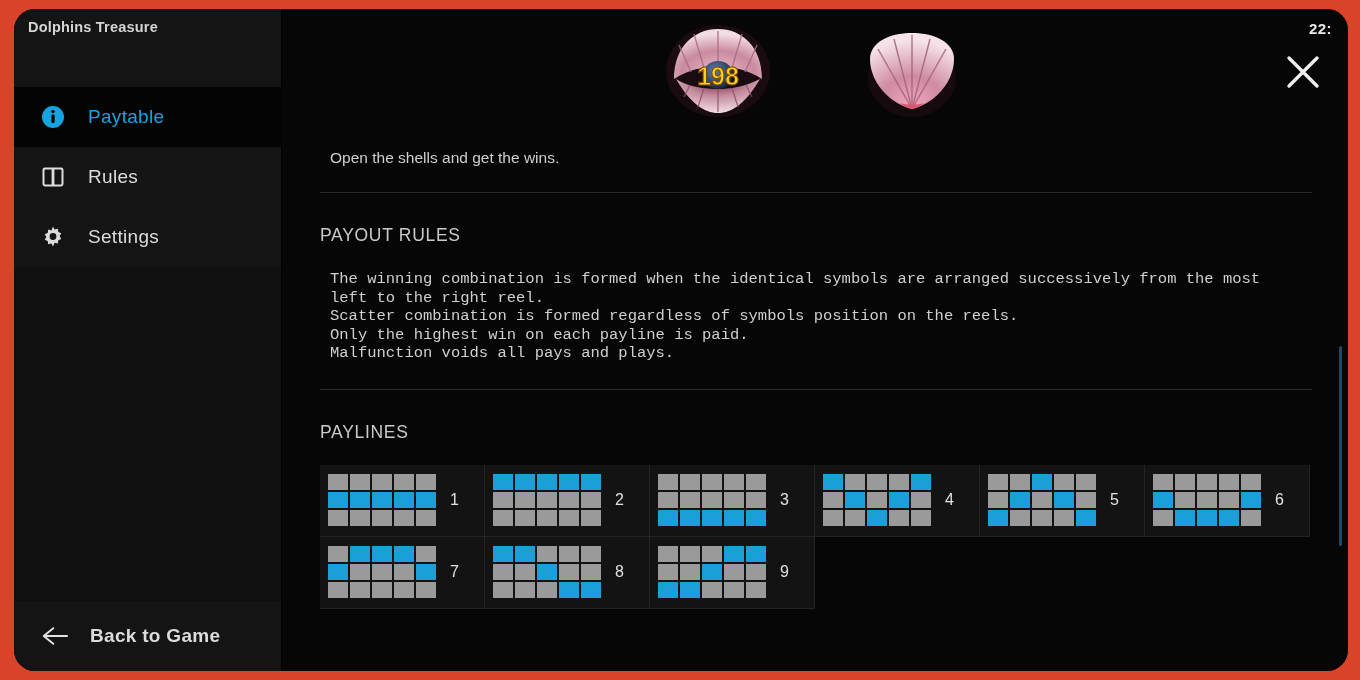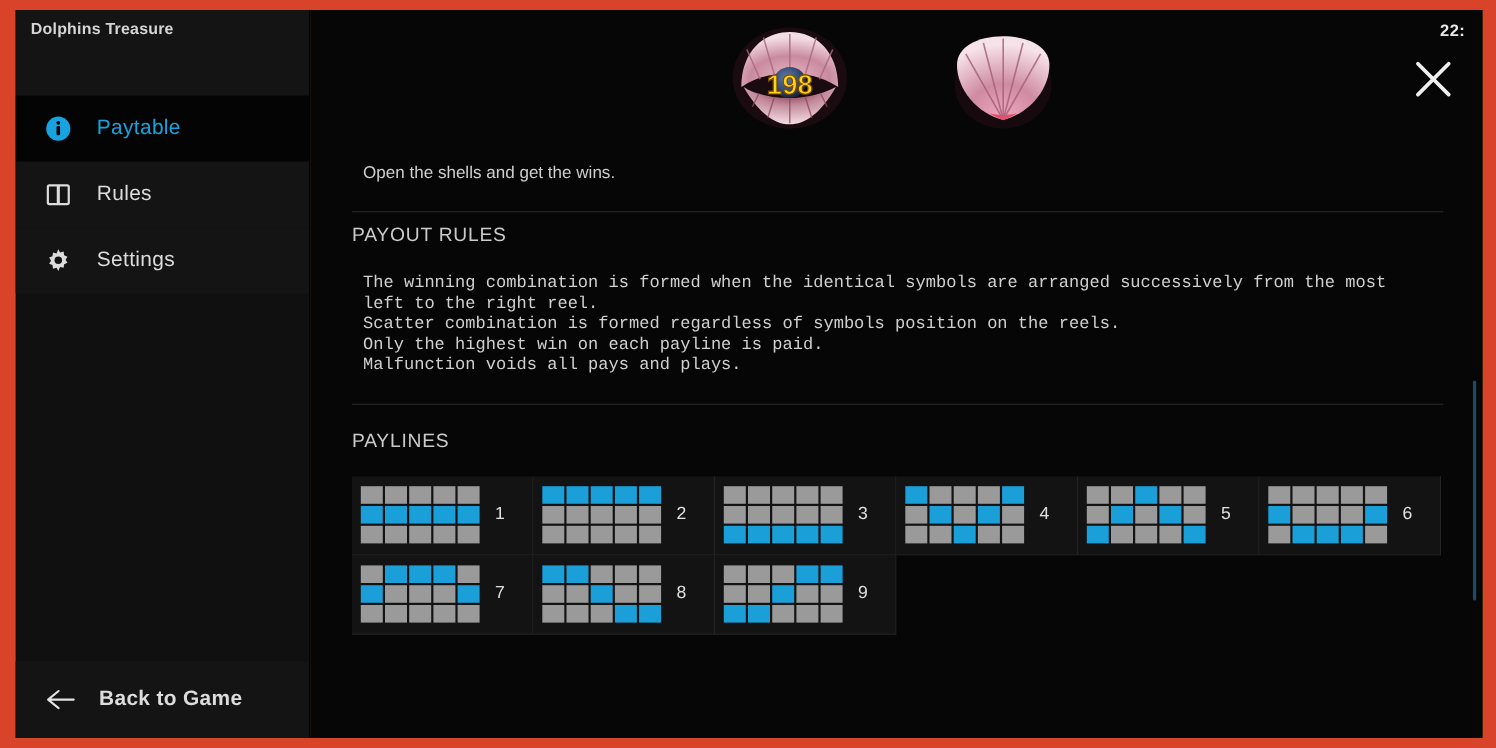--- a/index.html
+++ b/index.html
@@ -12,23 +12,24 @@
   .frame {
     position: absolute;
     left: 0; top: 0;
     width: 1360px; height: 680px;
     background: #d8432a;
     padding: 9px 12px 9px 14px;
   }
   .window {
     position: relative;
     width: 100%; height: 100%;
-    background: #a16207;
+    background: #7f1d1d;
     display: flex;
     overflow: hidden;
+    border-radius: 21px;
   }
 
   
   .sidebar {
     width: 268px;
     flex: 0 0 268px;
     background: #101010;
     position: relative;
     border-right: 1px solid #000;
   }
@@ -130,21 +131,21 @@
     font-size: 15.5px;
     line-height: 21px;
   }
   .divider {
     margin: 24px 0 0 38px;
     width: 992px;
     height: 1px;
     background: #2a2a2a;
   }
   .section-title {
-    margin: 10px 0 0 38px;
+    margin: 32px 0 0 38px;
     color: #cacaca;
     font-size: 17.5px;
     letter-spacing: .7px;
   }
   .rules-body {
     margin: 24px 0 0 48px;
     width: 976px;
     color: #cfcfcf;
     font-size: 15.5px;
     line-height: 18.5px;

